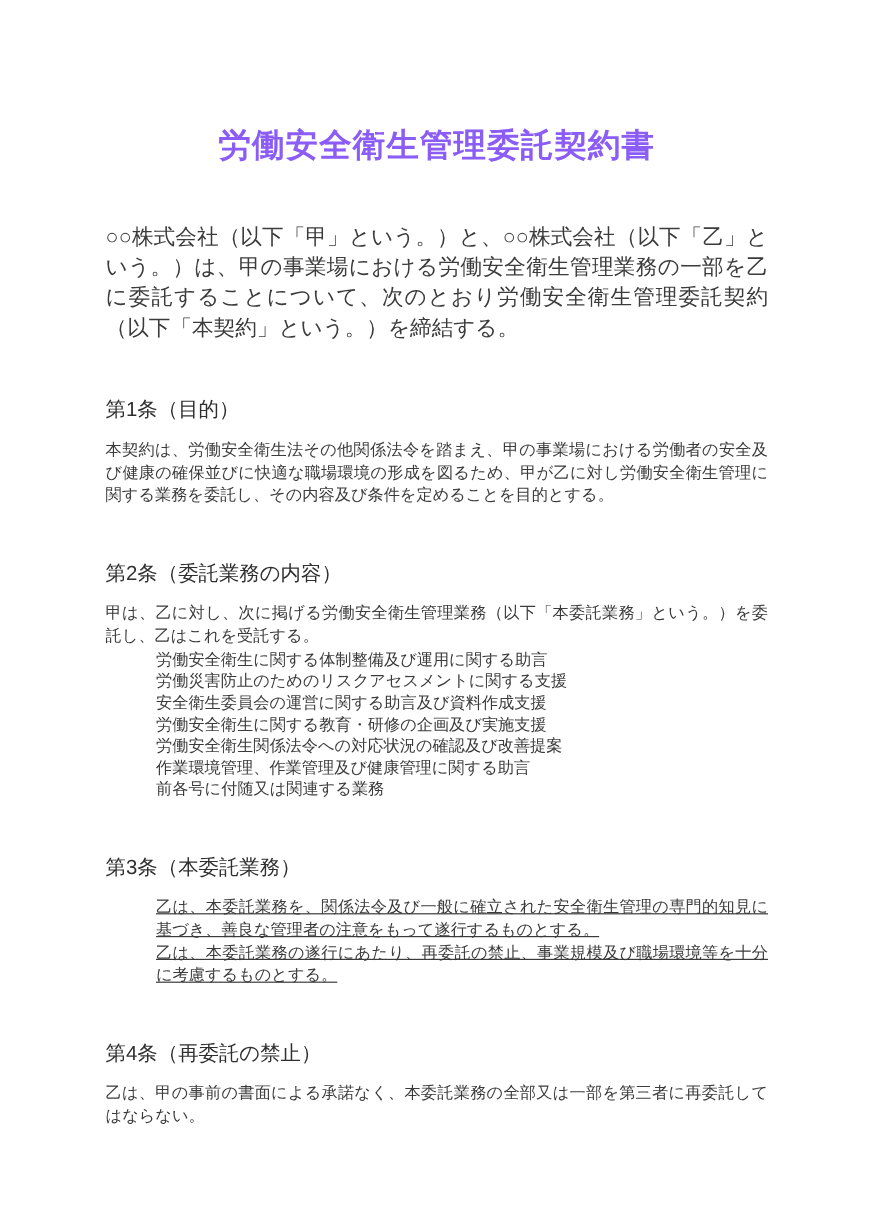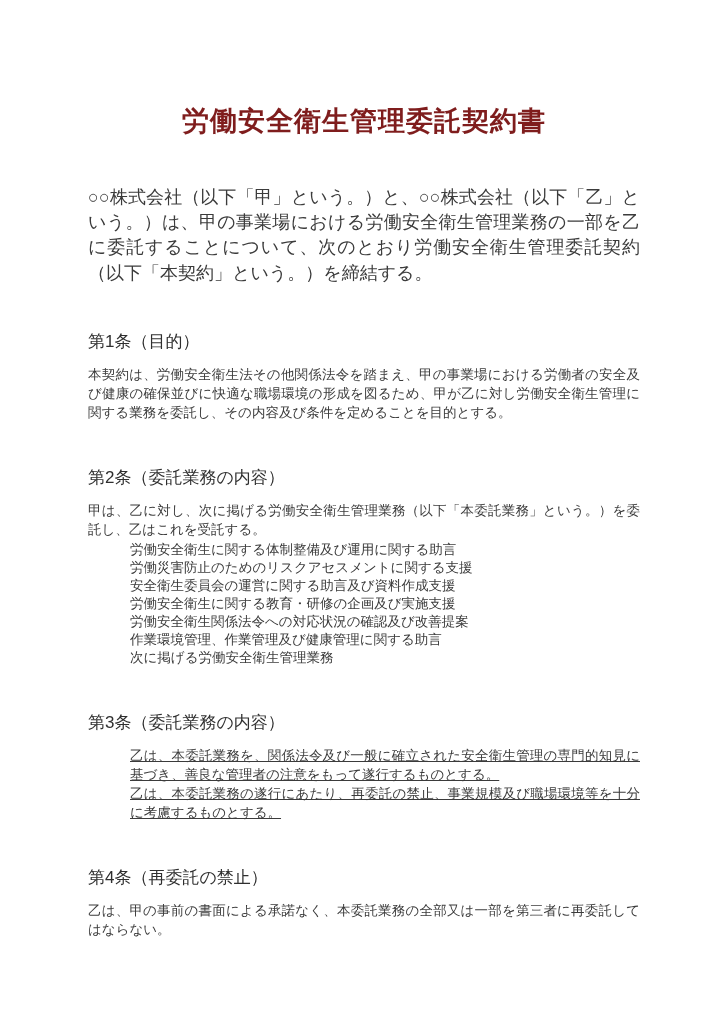--- a/index.html
+++ b/index.html
@@ -20,21 +20,21 @@
     height: 1024px;
     padding: 104px 84px 0 88px;
     background: #ffffff;
   }
   .doc-title {
     margin: 0;
     font-size: 27px;
     line-height: 34px;
     font-weight: 700;
     text-align: center;
-    color: #7f1d1d;
+    color: #8b5cf6;
     letter-spacing: 1px;
   }
   .intro {
     margin: 47px 0 0 0;
     font-size: 18px;
     line-height: 1.4;
     text-align: justify;
   }
   .section {
     margin: 0;
@@ -87,27 +87,27 @@
     <h2 class="section-heading">第2条（委託業務の内容）</h2>
     <div class="section-body">
           <p class="para">甲は、乙に対し、次に掲げる労働安全衛生管理業務（以下「本委託業務」という。）を委託し、乙はこれを受託する。</p>
           <div class="list">
             <p class="list-item">労働安全衛生に関する体制整備及び運用に関する助言</p>
             <p class="list-item">労働災害防止のためのリスクアセスメントに関する支援</p>
             <p class="list-item">安全衛生委員会の運営に関する助言及び資料作成支援</p>
             <p class="list-item">労働安全衛生に関する教育・研修の企画及び実施支援</p>
             <p class="list-item">労働安全衛生関係法令への対応状況の確認及び改善提案</p>
             <p class="list-item">作業環境管理、作業管理及び健康管理に関する助言</p>
-            <p class="list-item">次に掲げる労働安全衛生管理業務</p>
+            <p class="list-item">前各号に付随又は関連する業務</p>
           </div>
         </div>
   </section>
 
   <section class="section">
-    <h2 class="section-heading">第3条（委託業務の内容）</h2>
+    <h2 class="section-heading">第3条（本委託業務）</h2>
     <div class="section-body">
           <p class="para indented">乙は、本委託業務を、関係法令及び一般に確立された安全衛生管理の専門的知見に基づき、善良な管理者の注意をもって遂行するものとする。</p>
           <p class="para indented">乙は、本委託業務の遂行にあたり、再委託の禁止、事業規模及び職場環境等を十分に考慮するものとする。</p>
         </div>
   </section>
 
   <section class="section">
     <h2 class="section-heading">第4条（再委託の禁止）</h2>
     <div class="section-body">
           <p class="para">乙は、甲の事前の書面による承諾なく、本委託業務の全部又は一部を第三者に再委託してはならない。</p>

